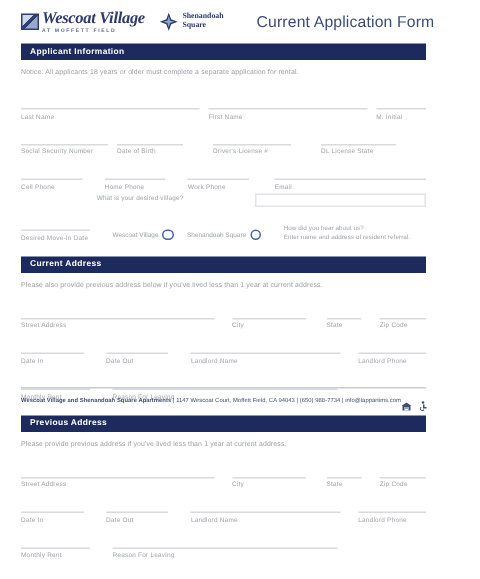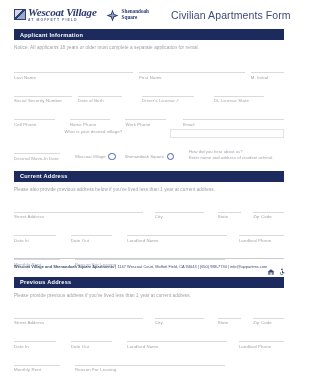--- a/index.html
+++ b/index.html
@@ -267,21 +267,21 @@
           <polygon points="12,1 15,9 23,12 15,15 12,23 9,15 1,12 9,9" fill="#2b3a6b"></polygon>
           <polygon points="12,5 13.6,10.4 19,12 13.6,13.6 12,19 10.4,13.6 5,12 10.4,10.4" fill="#93a2cb"></polygon>
         </svg>
       </div>
       <div class="shen-text">
         <div>Shenandoah</div>
         <div>Square</div>
       </div>
     </div>
 
-    <div class="doc-title">Civilian Apartments Form</div>
+    <div class="doc-title">Current Application Form</div>
   </div>
 
   <div class="section-bar">Applicant Information</div>
   <div class="section-note">Notice: All applicants 18 years or older must complete a separate application for rental.</div>
 
   <div class="rows">
 
     <div class="row" style="margin-top:11px;">
       <div class="field w-last">
         <div class="line"></div>

